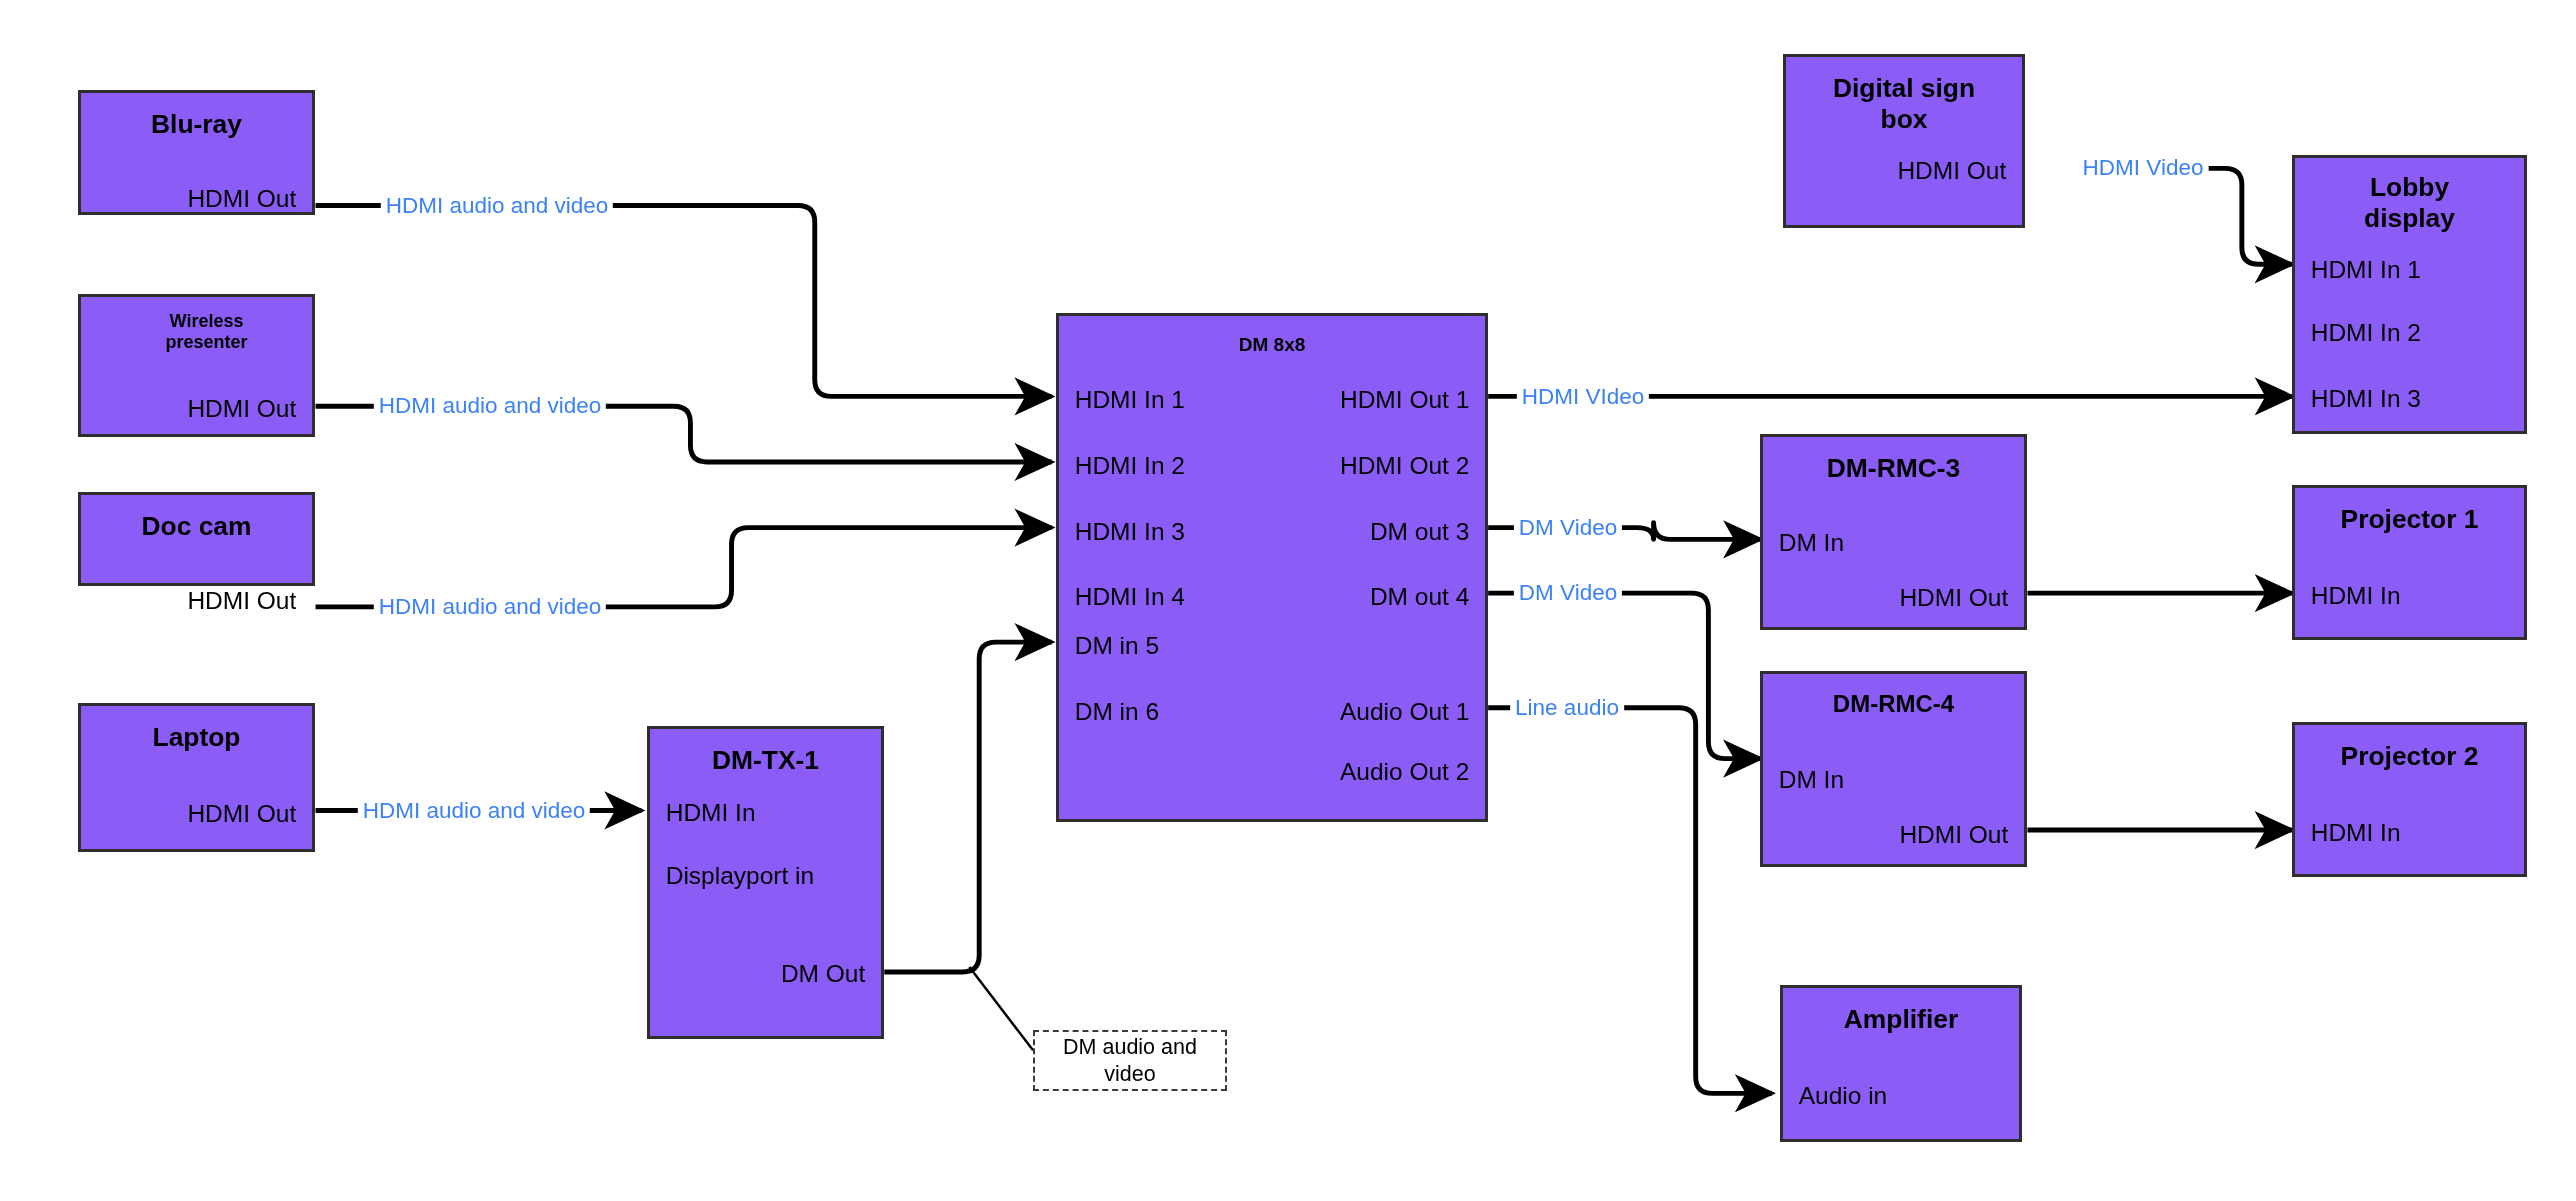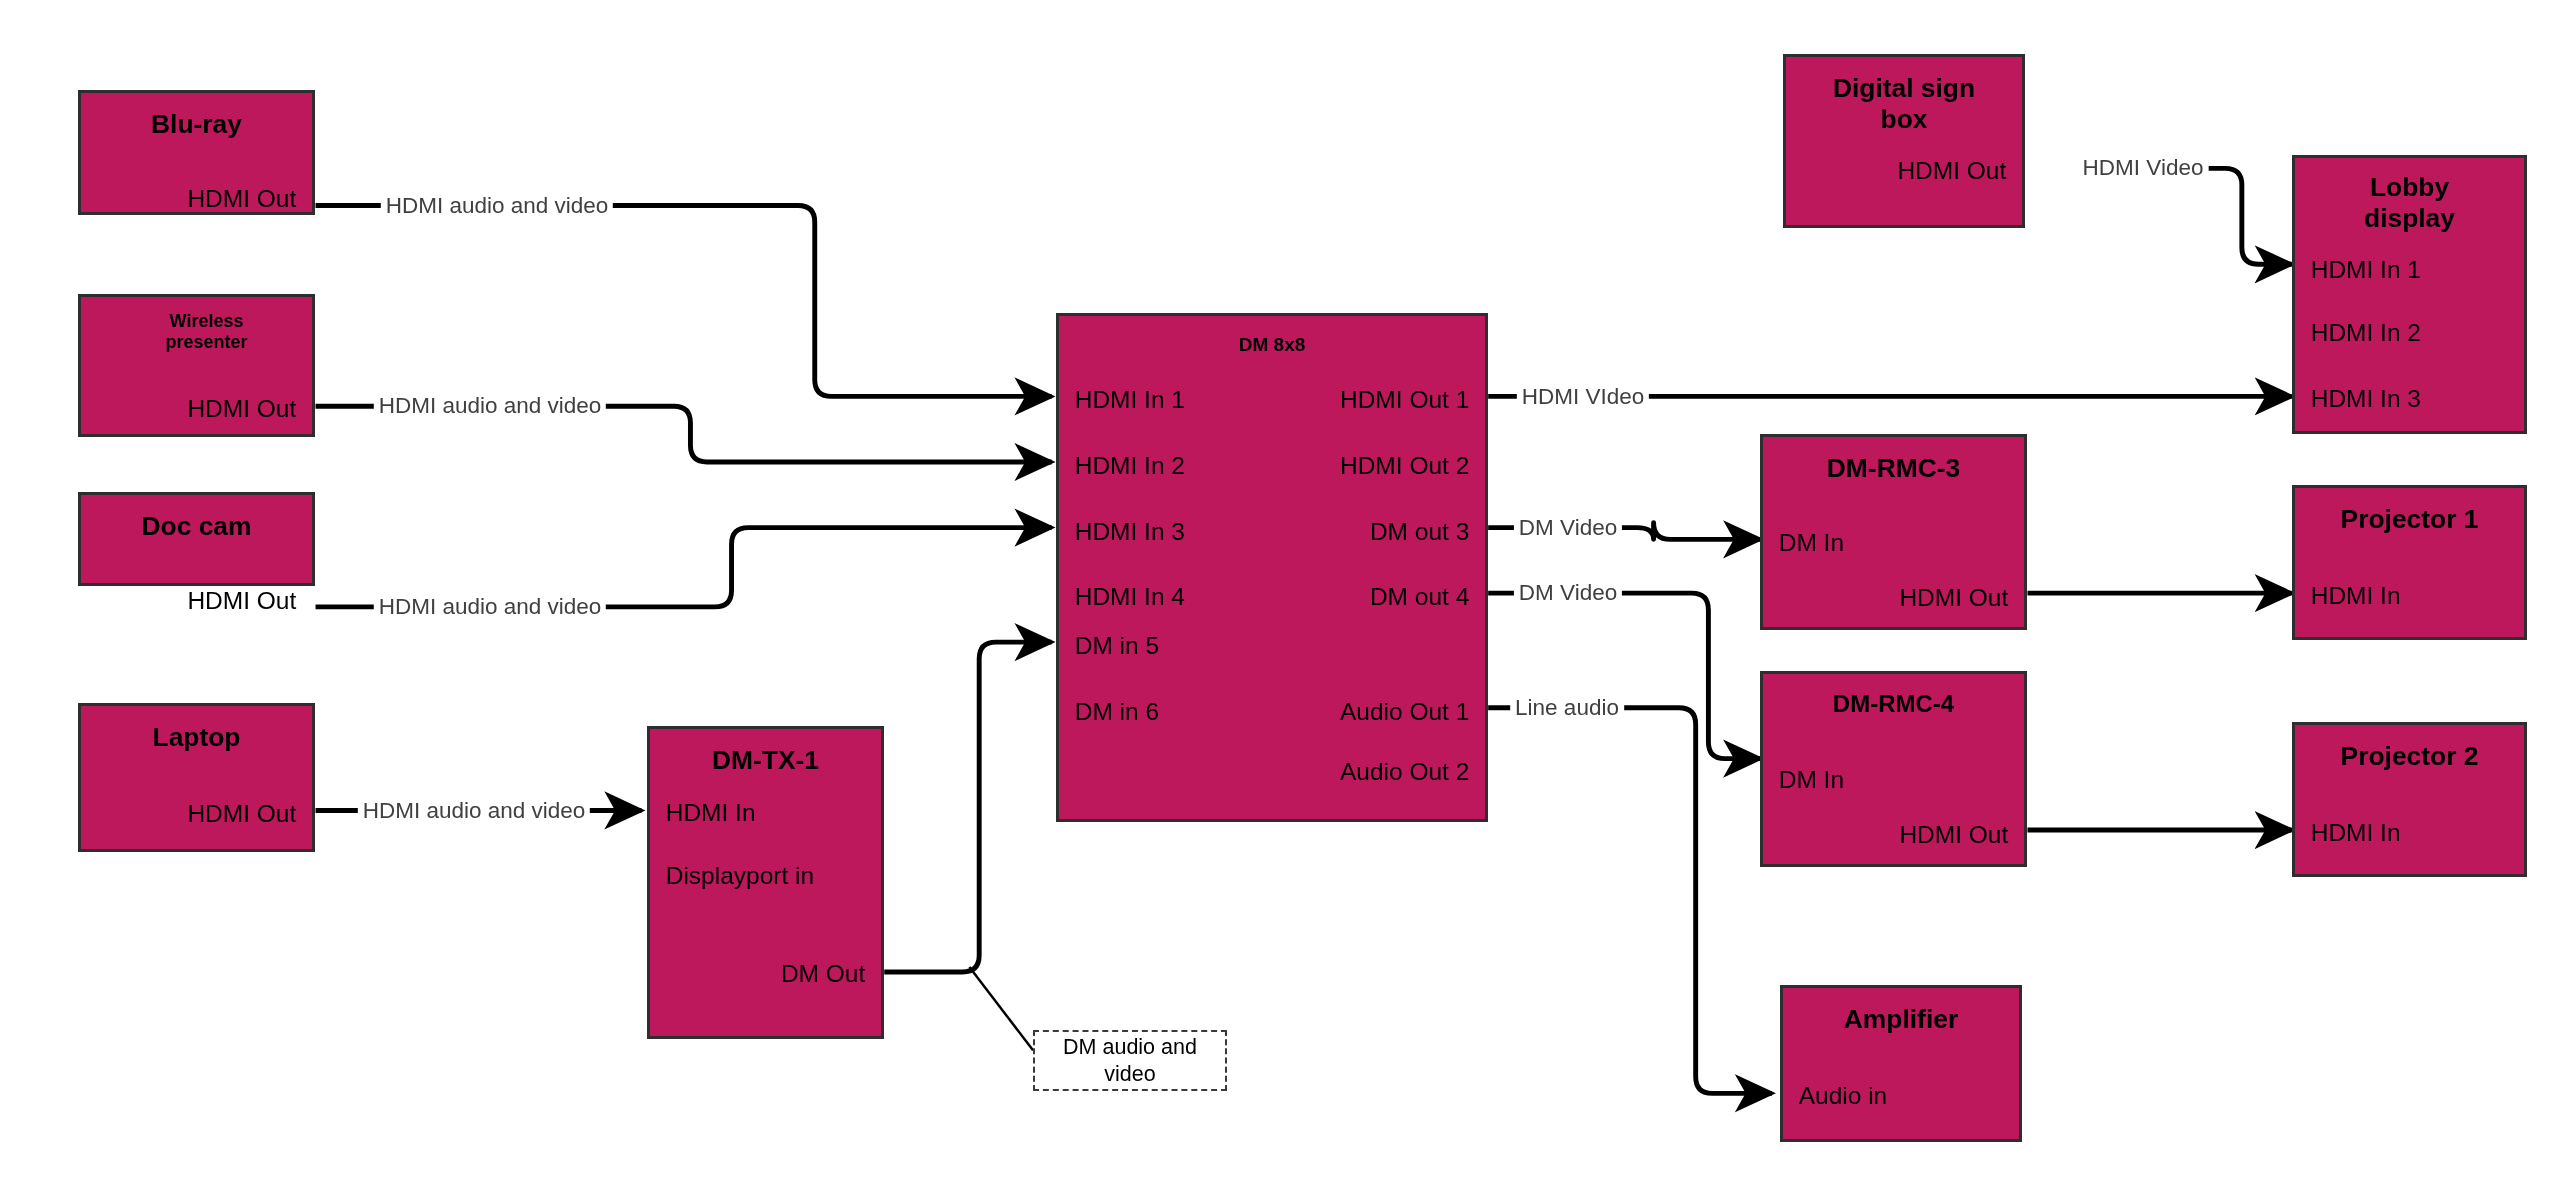--- a/index.html
+++ b/index.html
@@ -1,29 +1,29 @@
 <!DOCTYPE html>
 <html><head>
 <meta charset="utf-8">
 <style>
   html,body{margin:0;padding:0;background:#ffffff;}
   body{width:2576px;height:1201px;overflow:hidden;
        font-family:"Liberation Sans","DejaVu Sans",sans-serif;}
   #stage{position:relative;width:2576px;height:1201px;background:#fff;}
   svg#wires{position:absolute;left:0;top:0;width:2576px;height:1201px;}
-  .node{position:absolute;box-sizing:border-box;background:#be185d;
+  .node{position:absolute;box-sizing:border-box;background:#8b5cf6;
         border:3.9px solid #2e2e2e;}
   .node .title{font-weight:bold;text-align:center;color:#000;}
   .node .port{color:#000;white-space:nowrap;position:absolute;}
   .port.left{left:15.7px;}
   .port.right{right:15.7px;}
   .callout{position:absolute;box-sizing:border-box;background:#fff;
            border:2px dashed #3a3a3a;display:flex;align-items:center;
            justify-content:center;text-align:center;line-height:1.25;color:#000;}
-  .wirelabel{position:absolute;background:#fff;color:#404040;white-space:nowrap;
+  .wirelabel{position:absolute;background:#fff;color:#3b82f6;white-space:nowrap;
              padding:0 4.9px;transform:translate(-50%,-50%);text-align:center;}
 </style>
 </head>
 <body>
 
 <div id="stage">
 
   <svg id="wires" viewBox="0 0 2631 1227" xmlns="http://www.w3.org/2000/svg">
     <defs>
       <marker id="arw" markerWidth="9" markerHeight="9" refX="7.6" refY="4.5" orient="auto" markerUnits="strokeWidth">

